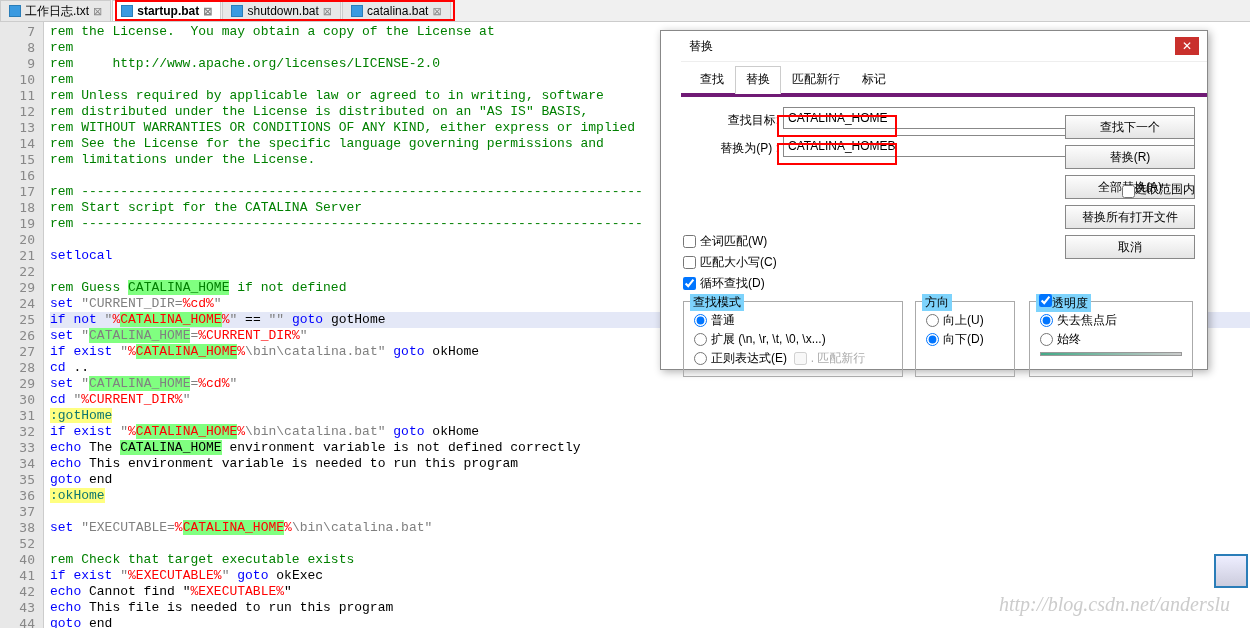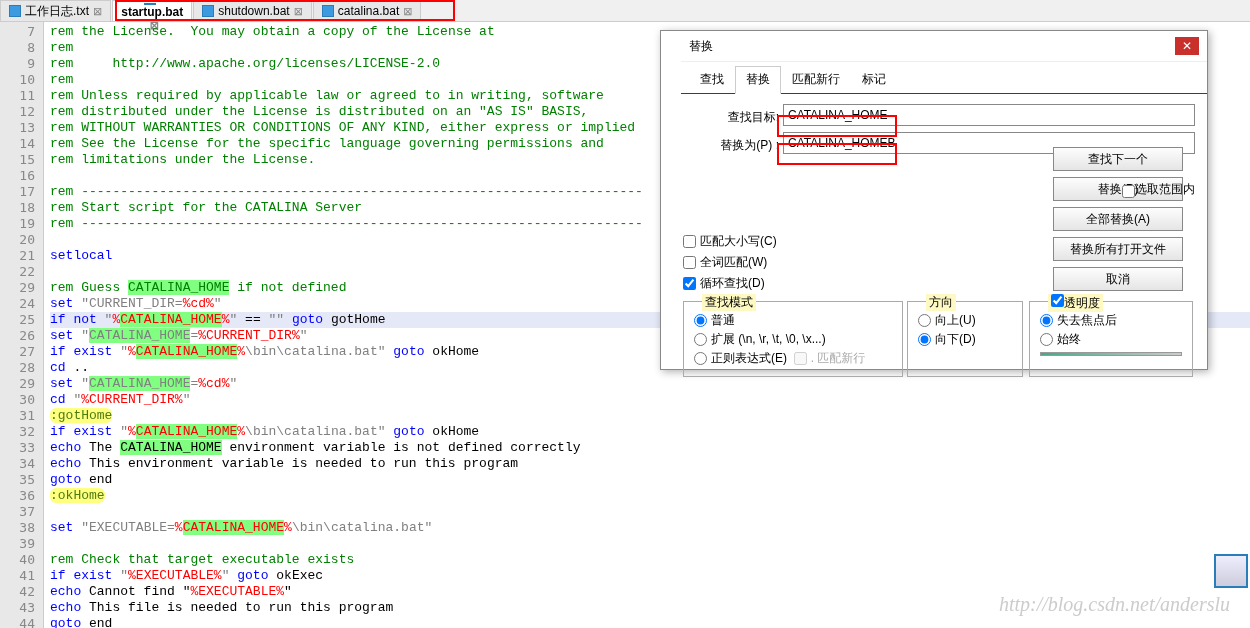--- a/index.html
+++ b/index.html
@@ -1,55 +1,55 @@
 <!DOCTYPE html>
 <html><head>
 <meta charset="utf-8">
 <style>
   * { margin: 0; padding: 0; box-sizing: border-box; }
   body { font-family: "Microsoft YaHei", SimSun, sans-serif; font-size: 12px; background: #fff; width: 1250px; height: 628px; overflow: hidden; position: relative; }
   .tab-bar { display: flex; background: #f0f0f0; border-bottom: 1px solid #ccc; height: 22px; }
   .tab { display: flex; align-items: center; padding: 2px 8px; border: 1px solid #ccc; border-bottom: none; background: #e8e8e8; margin-right: 1px; font-size: 12px; cursor: pointer; }
-  .tab.active { background: #fff; font-weight: bold; flex-direction: column; }
+  .tab.active { background: #fff; font-weight: bold; }
   .tab-icon { width: 12px; height: 12px; background: #3b9ae0; margin-right: 4px; border: 1px solid #2a7db8; display:inline-block; }
   .tab-close { margin-left: 4px; color: #888; font-size: 11px; cursor: pointer; }
   .tab-highlight { position: absolute; top: 0; left: 115px; width: 340px; height: 21px; border: 2px solid red; pointer-events: none; }
   .editor { display: flex; height: calc(100% - 22px); }
   .gutter { width: 44px; background: #e8e8e8; border-right: 1px solid #ccc; text-align: right; padding-right: 8px; color: #888; font-family: Consolas, monospace; font-size: 13px; line-height: 16px; padding-top: 2px; }
   .code { flex: 1; font-family: Consolas, "Courier New", monospace; font-size: 13px; line-height: 16px; padding-top: 2px; padding-left: 6px; white-space: pre; overflow: hidden; }
   .line { height: 16px; }
   .line.sel { background: #e4e8f7; }
   .kw { color: #0000ff; }
   .cmt { color: #008000; }
   .str { color: #808080; }
   .num { color: #ff0000; }
   .hl-yellow { background: #ffff80; }
   .hl-green { background: #80ff80; }
-  .lbl { color: #4d7c0f; border-radius: 6px; }
+  .lbl { color: #0f766e; }
   .txt { color: #000; }
   .dialog { position: absolute; top: 30px; left: 660px; width: 548px; height: 340px; background: #fff; border: 1px solid #888; box-shadow: 2px 2px 8px rgba(0,0,0,.3); font-size: 12px; padding-left: 20px; }
   .dlg-title { display: flex; justify-content: space-between; align-items: center; background: #fff; padding: 6px 8px; border-bottom: 1px solid #eee; }
   .dlg-close { background: #c9302c; color: #fff; width: 24px; height: 18px; text-align: center; line-height: 18px; cursor: pointer; }
-  .dlg-tabs { display: flex; padding: 4px 8px 0 8px; border-bottom: 1px solid #701a75; }
+  .dlg-tabs { display: flex; padding: 4px 8px 0 8px; border-bottom: 4px solid #701a75; }
   .dlg-tab { padding: 4px 10px; border: 1px solid transparent; cursor: pointer; }
   .dlg-tab.active { border: 1px solid #ccc; border-bottom: 1px solid #fff; background: #fff; margin-bottom: -1px; }
   .dlg-body { padding: 10px 12px; }
   .row { display: flex; align-items: flex-end; margin-bottom: 6px; }
   .row-label { width: 90px; text-align: right; padding-right: 4px; }
   .combo { flex: 1; height: 22px; border: 1px solid #888; padding: 0 4px; font-family: Tahoma, sans-serif; font-size: 12px; }
   .btn { width: 130px; height: 24px; border: 1px solid #888; background: linear-gradient(#fdfdfd,#e5e5e5); margin-bottom: 6px; cursor: pointer; font-size:12px; }
-  .right-col { position: absolute; top: 84px; right: 24px; display: flex; flex-direction: column; margin-top: 32px; }
+  .right-col { position: absolute; top: 84px; right: 12px; display: flex; flex-direction: column; }
   .right-col2 { position: absolute; top: 150px; right: 12px; display:flex; align-items:flex-end; }
   .chk-row { display: flex; align-items: center; margin: 2px 0; }
   .chk-row input { margin-right: 4px; }
   .group { position: absolute; border: 1px solid #aaa; padding: 8px 10px 6px 10px; }
-  .group .legend { position: absolute; top: -8px; left: 6px; background: #fef9c3; padding: 0 3px; font-size: 12px; margin-left: 12px; }
+  .group .legend { position: absolute; top: -8px; left: 6px; background: #7dd3fc; padding: 0 3px; font-size: 12px; }
   .grp-find { top: 200px; left: 22px; width: 320px; height: 110px; position:absolute; display:flex; flex-direction:column; }
   .grp-mode { top: 270px; left: 22px; width: 220px; height: 76px; }
-  .grp-dir { top: 270px; left: 246px; width: 116px; height: 76px; }
+  .grp-dir { top: 270px; left: 254px; width: 100px; height: 76px; }
   .grp-trans { top: 270px; left: 368px; width: 164px; height: 76px; }
   .grp-trans .legend {}
   .red-outline { position: absolute; border: 2px solid red; pointer-events: none; }
   .watermark { position: absolute; bottom: 12px; right: 20px; font-family: Georgia, serif; font-style: italic; font-size: 20px; color: #ccc; }
   .minimap { position:absolute; right:2px; bottom:40px; width:34px; height:34px; border:2px solid #2a7db8; background:linear-gradient(#eef,#ccd); }
 </style>
 </head>
 <body>
 
 <div class="tab-bar">
@@ -105,21 +105,21 @@
       <div>29</div>
       <div>30</div>
       <div>31</div>
       <div>32</div>
       <div>33</div>
       <div>34</div>
       <div>35</div>
       <div>36</div>
       <div>37</div>
       <div>38</div>
-      <div>39</div>
+      <div>52</div>
       <div>40</div>
       <div>41</div>
       <div>42</div>
       <div>43</div>
       <div>44</div>
     </div>
   <div class="code" id="code"><div class="line"><span class="cmt">rem </span><span class="cmt strike">the License.  You may obtain a copy of the License at</span></div><div class="line"><span class="cmt">rem</span></div><div class="line"><span class="cmt">rem     http://www.apache.org/licenses/LICENSE-2.0</span></div><div class="line"><span class="cmt">rem</span></div><div class="line"><span class="cmt">rem Unless required by applicable law or agreed to in writing, software</span></div><div class="line"><span class="cmt">rem distributed under the License is distributed on an "AS IS" BASIS,</span></div><div class="line"><span class="cmt">rem WITHOUT WARRANTIES OR CONDITIONS OF ANY KIND, either express or implied</span></div><div class="line"><span class="cmt">rem See the License for the specific language governing permissions and</span></div><div class="line"><span class="cmt">rem limitations under the License.</span></div><div class="line"></div><div class="line"><span class="cmt">rem ------------------------------------------------------------------------</span></div><div class="line"><span class="cmt">rem Start script for the CATALINA Server</span></div><div class="line"><span class="cmt">rem ------------------------------------------------------------------------</span></div><div class="line"></div><div class="line"><span class="kw">setlocal</span></div><div class="line"></div><div class="line"><span class="cmt">rem </span><span class="cmt">Guess </span><span class="cmt hl-green">CATALINA_HOME</span><span class="cmt"> if not defined</span></div><div class="line"><span class="kw">set </span><span class="str">"CURRENT_DIR=</span><span class="num">%cd%</span><span class="str">"</span></div><div class="line sel"><span class="kw">if not </span><span class="str">"</span><span class="num">%</span><span class="num hl-green">CATALINA_HOME</span><span class="num">%</span><span class="str">" </span><span class="txt">== </span><span class="str">"" </span><span class="kw">goto </span><span class="txt">gotHome</span></div><div class="line"><span class="kw">set </span><span class="str">"</span><span class="str hl-green">CATALINA_HOME</span><span class="str">=</span><span class="num">%CURRENT_DIR%</span><span class="str">"</span></div><div class="line"><span class="kw">if exist </span><span class="str">"</span><span class="num">%</span><span class="num hl-green">CATALINA_HOME</span><span class="num">%</span><span class="str">\bin\catalina.bat" </span><span class="kw">goto </span><span class="txt">okHome</span></div><div class="line"><span class="kw">cd </span><span class="txt">..</span></div><div class="line"><span class="kw">set </span><span class="str">"</span><span class="str hl-green">CATALINA_HOME</span><span class="str">=</span><span class="num">%cd%</span><span class="str">"</span></div><div class="line"><span class="kw">cd </span><span class="str">"</span><span class="num">%CURRENT_DIR%</span><span class="str">"</span></div><div class="line"><span class="lbl hl-yellow">:gotHome</span></div><div class="line"><span class="kw">if exist </span><span class="str">"</span><span class="num">%</span><span class="num hl-green">CATALINA_HOME</span><span class="num">%</span><span class="str">\bin\catalina.bat" </span><span class="kw">goto </span><span class="txt">okHome</span></div><div class="line"><span class="kw">echo </span><span class="txt">The </span><span class="txt hl-green">CATALINA_HOME</span><span class="txt"> environment variable is not defined correctly</span></div><div class="line"><span class="kw">echo </span><span class="txt">This environment variable is needed to run this program</span></div><div class="line"><span class="kw">goto </span><span class="txt">end</span></div><div class="line"><span class="lbl hl-yellow">:okHome</span></div><div class="line"></div><div class="line"><span class="kw">set </span><span class="str">"EXECUTABLE=</span><span class="num">%</span><span class="num hl-green">CATALINA_HOME</span><span class="num">%</span><span class="str">\bin\catalina.bat"</span></div><div class="line"></div><div class="line"><span class="cmt">rem Check that target executable exists</span></div><div class="line"><span class="kw">if exist </span><span class="str">"</span><span class="num">%EXECUTABLE%</span><span class="str">" </span><span class="kw">goto </span><span class="txt">okExec</span></div><div class="line"><span class="kw">echo </span><span class="txt">Cannot find "</span><span class="num">%EXECUTABLE%</span><span class="txt">"</span></div><div class="line"><span class="kw">echo </span><span class="txt">This file is needed to run this program</span></div><div class="line"><span class="kw">goto </span><span class="txt">end</span></div></div>
 </div>
 
 <div class="dialog">
@@ -149,25 +149,25 @@
       <button class="btn">替换所有打开文件</button>
       <button class="btn">取消</button>
     </div>
     <div class="right-col2">
       <input type="checkbox" style="">
       <span>选取范围内</span>
     </div>
     <div class="grp-find">
       <div class="chk-row">
           <input type="checkbox" style="">
+          <span>全词匹配(W)</span>
+        </div>
+      <div class="chk-row">
+          <input type="checkbox" style="">
           <span>匹配大小写(C)</span>
-        </div>
-      <div class="chk-row">
-          <input type="checkbox" style="">
-          <span>全词匹配(W)</span>
         </div>
       <div class="chk-row">
           <input type="checkbox" checked="" style="">
           <span>循环查找(D)</span>
         </div>
     </div>
     <div class="group grp-mode">
       <span class="legend">查找模式</span>
       <div class="chk-row">
           <input type="radio" name="m" checked="" style="">

